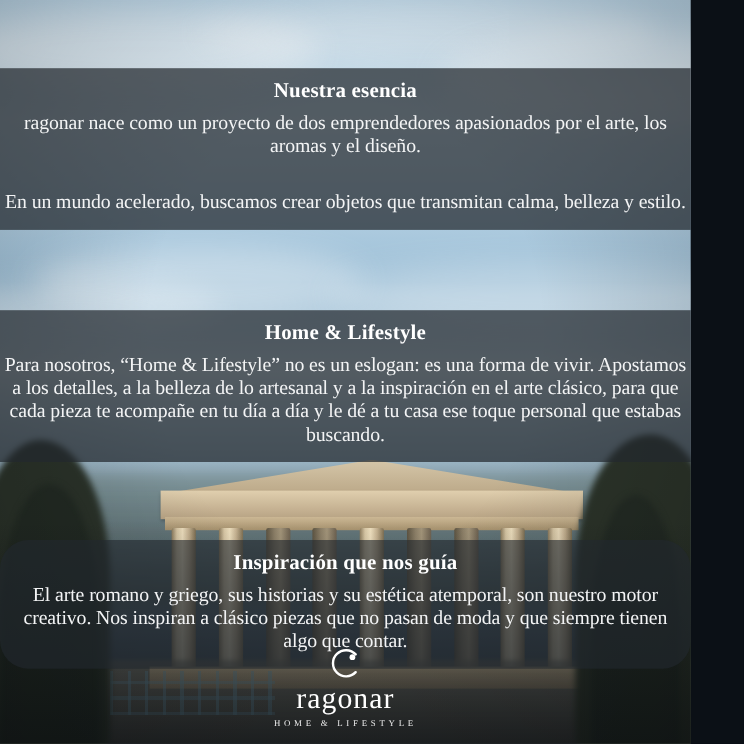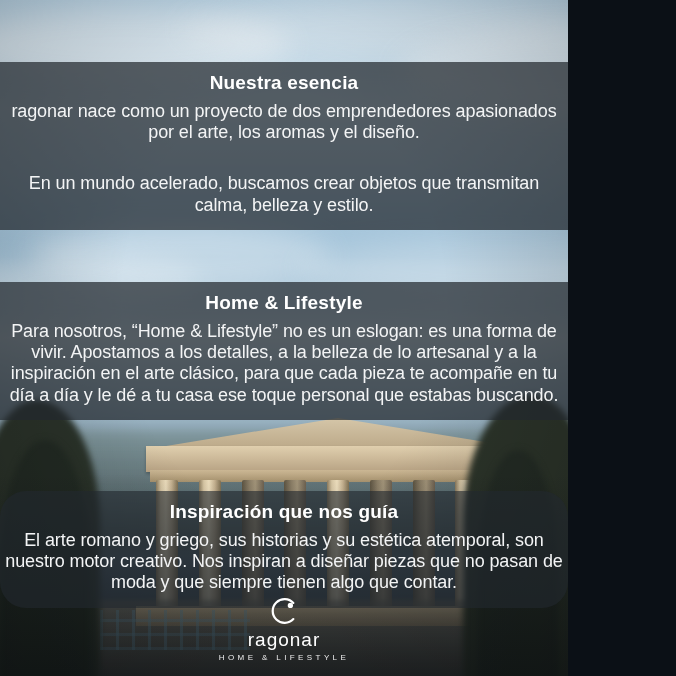--- a/index.html
+++ b/index.html
@@ -4,22 +4,23 @@
 <style>
   * { margin:0; padding:0; box-sizing:border-box; }
   html, body {
     width:676px; height:676px;
     font-family:"Liberation Sans", sans-serif;
     background:#0b1016;
     overflow:hidden;
   }
   #page {
     position:relative;
-    width:568px; height:676px;
+    width:628px; height:676px;
     overflow:hidden;
+    font-family:Liberation Serif, serif;
   }
 
   
   .bg {
     position:absolute; inset:0;
     background:
       
       linear-gradient(to bottom,
         #b9d4e6 0%,
         #c3dae9 8%,
@@ -165,21 +166,21 @@
     left:0; right:0; bottom:14px;
     text-align:center;
     color:#ffffff;
   }
   .logo .mark {
     display:block;
     margin:0 auto 2px;
     width:34px; height:34px;
   }
   .logo .wordmark {
-    font-size:19px;
+    font-size:27px;
     letter-spacing:1px;
     font-weight:400;
     line-height:1;
   }
   .logo .tagline {
     font-size:8px;
     letter-spacing:3.4px;
     margin-top:4px;
     opacity:.92;
   }
@@ -234,21 +235,21 @@
     <p>En un mundo acelerado, buscamos crear objetos que transmitan calma, belleza y estilo.</p>
   </section>
 
   <section class="band b2">
     <h2>Home &amp; Lifestyle</h2>
     <p>Para nosotros, “Home &amp; Lifestyle” no es un eslogan: es una forma de vivir. Apostamos a los detalles, a la belleza de lo artesanal y a la inspiración en el arte clásico, para que cada pieza te acompañe en tu día a día y le dé a tu casa ese toque personal que estabas buscando.</p>
   </section>
 
   <section class="band b3">
     <h2>Inspiración que nos guía</h2>
-    <p>El arte romano y griego, sus historias y su estética atemporal, son nuestro motor creativo. Nos inspiran a diseñar piezas que no pasan de moda y que siempre tienen algo que contar.</p>
+    <p>El arte romano y griego, sus historias y su estética atemporal, son nuestro motor creativo. Nos inspiran a clásico piezas que no pasan de moda y que siempre tienen algo que contar.</p>
   </section>
 
   <div class="logo">
     <span class="mark">
       <svg viewBox="0 0 40 40" width="34" height="34" aria-hidden="true">
         <path d="M31 10.5A14 14 0 1 0 31 29.5" fill="none" stroke="#ffffff" stroke-width="2.6" stroke-linecap="round"></path>
         <circle cx="27.5" cy="13.5" r="3.1" fill="#ffffff"></circle>
       </svg>
     </span>
     <div class="wordmark">ragonar</div>

